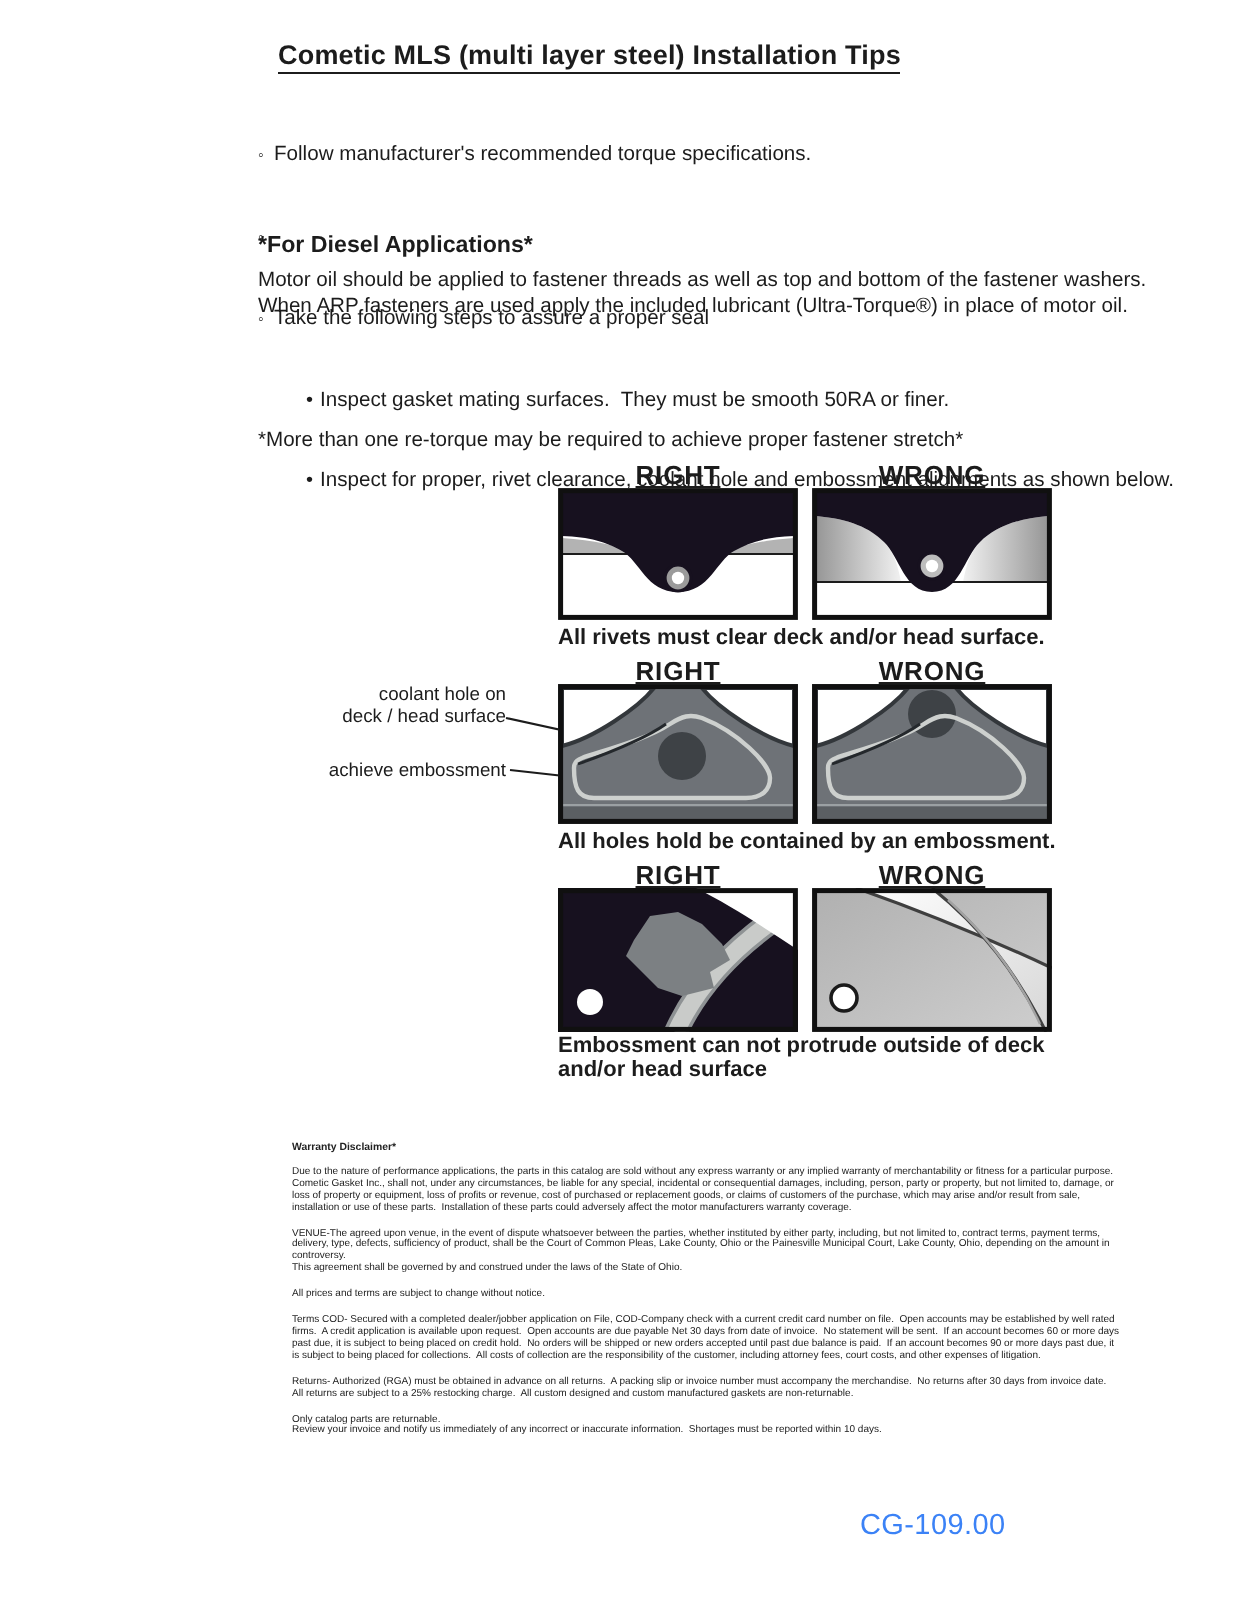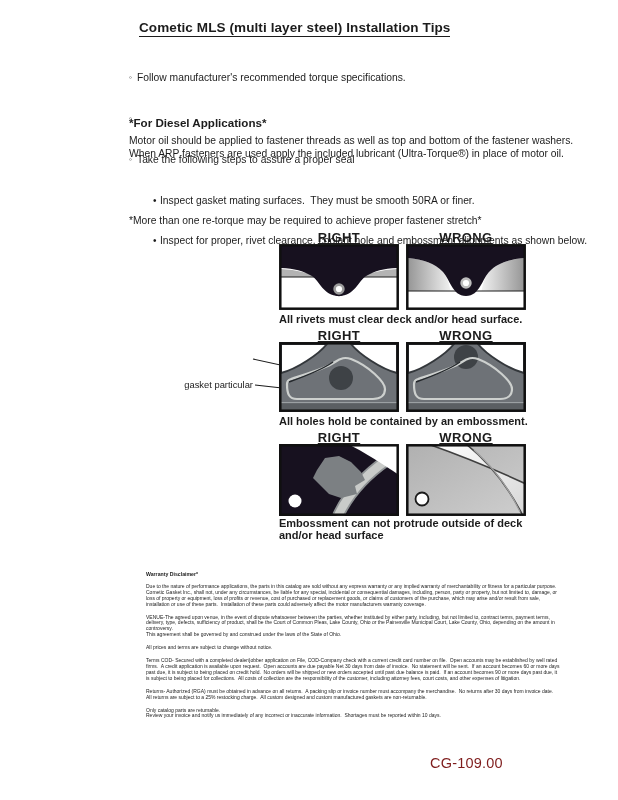--- a/index.html
+++ b/index.html
@@ -24,21 +24,21 @@
   
   .rw-label{position:absolute;width:120px;text-align:center;font-size:13px;font-weight:bold;letter-spacing:.4px;text-decoration:underline;}
   .panel{position:absolute;width:120px;}
   .caption{position:absolute;left:238px;font-size:11px;font-weight:bold;line-height:12px;white-space:pre-wrap;}
   .side-label{position:absolute;left:104px;width:108px;text-align:right;font-size:9.4px;line-height:11px;}
   svg{display:block;}
   
   .disclaimer{left:105px;top:572px;width:414px;font-size:5px;line-height:5.9px;color:#222;}
   .disclaimer h4{margin:0 0 6px 0;font-size:5.2px;font-weight:bold;}
   .disclaimer p{margin:0 0 7px 0;white-space:pre-wrap;}
-  .page-code{left:389px;top:755px;font-size:14.5px;letter-spacing:.2px;color:#7f1d1d;}
+  .page-code{left:389px;top:755px;font-size:14.5px;letter-spacing:.2px;color:#3b82f6;}
 </style>
 </head>
 <body>
 
 <div class="page">
 
   <div class="abs doc-title">Cometic MLS (multi layer steel) Installation Tips</div>
 
   <div class="abs tips">
     <div class="b-row">
@@ -103,21 +103,23 @@
       <circle cx="60" cy="39" r="3.1" fill="#ffffff"></circle>
       <rect x="1.3" y="1.3" width="117.4" height="63.4" fill="none" stroke="#101010" stroke-width="2.5"></rect>
     </svg>
   </div>
 
   <div class="caption" style="top:313px;">All rivets must clear deck and/or head surface.</div>
 
   <div class="rw-label" style="left:238px;top:328px;">RIGHT</div>
   <div class="rw-label" style="left:365px;top:328px;">WRONG</div>
 
-  <div class="side-label" style="top:379px;">gasket particular</div>
+  <div class="side-label" style="top:341px;white-space:pre-line;">coolant hole on
+deck / head surface</div>
+  <div class="side-label" style="top:379px;">achieve embossment</div>
 
   <svg class="abs" style="left:210px;top:342px;" width="95" height="55" viewBox="0 0 95 55">
     <line x1="2" y1="17" x2="89" y2="36" stroke="#1c1c1c" stroke-width="1.1"></line>
     <line x1="4" y1="43" x2="58" y2="49" stroke="#1c1c1c" stroke-width="1.1"></line>
   </svg>
 
   <div class="panel" style="left:238px;top:342px;">
     <svg width="120" height="70" viewBox="0 0 120 70">
       <rect x="0" y="0" width="120" height="70" fill="var(--mid-gray,#6e7277)"></rect>
       <path d="M2,2 L48,2 C40,12 18,27 2,31 Z" fill="#ffffff" stroke="#33373b" stroke-width="2"></path>

